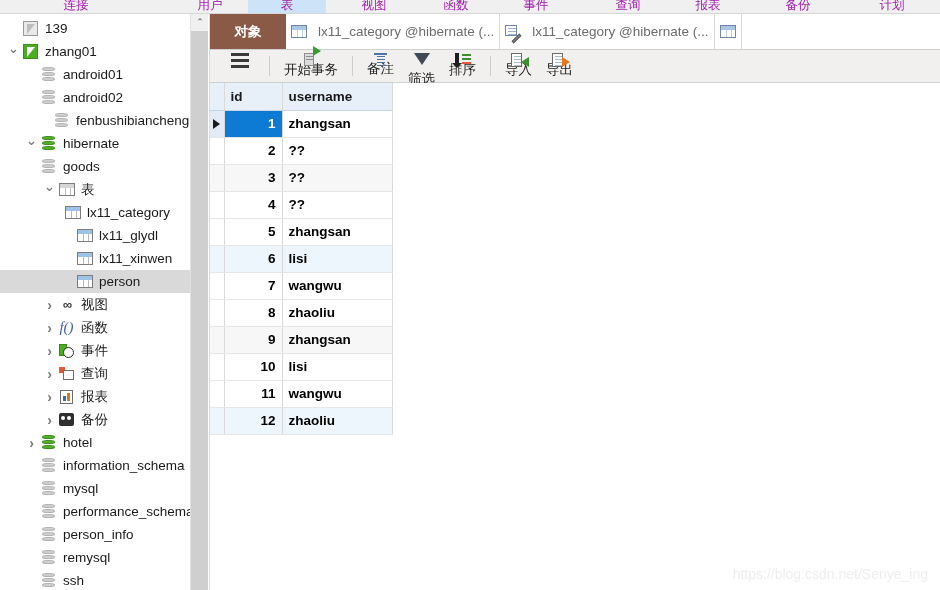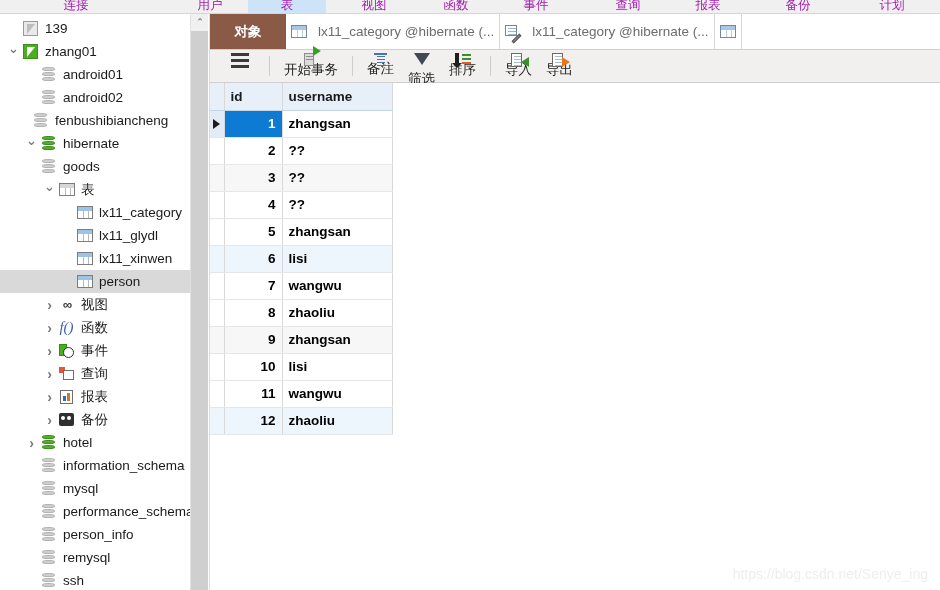--- a/index.html
+++ b/index.html
@@ -277,21 +277,21 @@
           <span class="twisty "></span>
           <span class="node-icon">
             <span class="ico-db">
               <i></i>
               <i></i>
               <i></i>
             </span>
           </span>
           <span class="node-label">android02</span>
         </div>
-        <div class="node" style="padding-left: 16px;">
+        <div class="node" style="padding-left: 37px;">
           <span class="twisty "></span>
           <span class="node-icon">
             <span class="ico-db">
               <i></i>
               <i></i>
               <i></i>
             </span>
           </span>
           <span class="node-label">fenbushibiancheng</span>
         </div>
@@ -317,21 +317,21 @@
           </span>
           <span class="node-label">goods</span>
         </div>
         <div class="node" style="padding-left: 42px;">
           <span class="twisty expanded"></span>
           <span class="node-icon">
             <span class="ico-table plain"></span>
           </span>
           <span class="node-label">表</span>
         </div>
-        <div class="node" style="padding-left: 60px;">
+        <div class="node" style="padding-left: 48px;">
           <span class="twisty "></span>
           <span class="node-icon">
             <span class="ico-table"></span>
           </span>
           <span class="node-label">lx11_category</span>
         </div>
         <div class="node" style="padding-left: 60px;">
           <span class="twisty "></span>
           <span class="node-icon">
             <span class="ico-table"></span>

